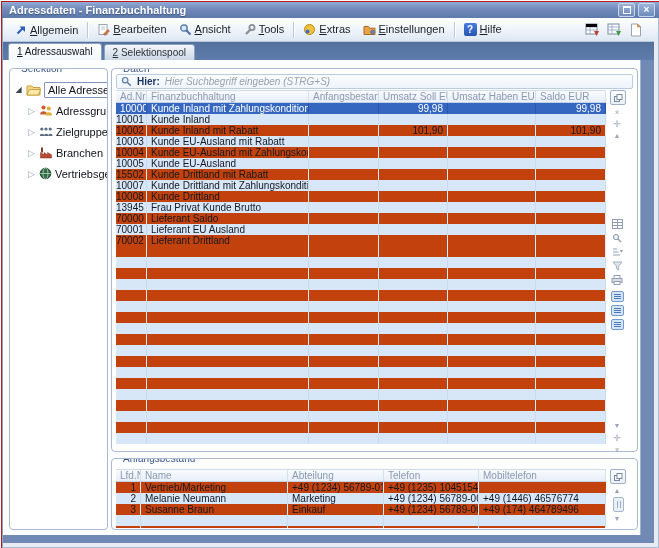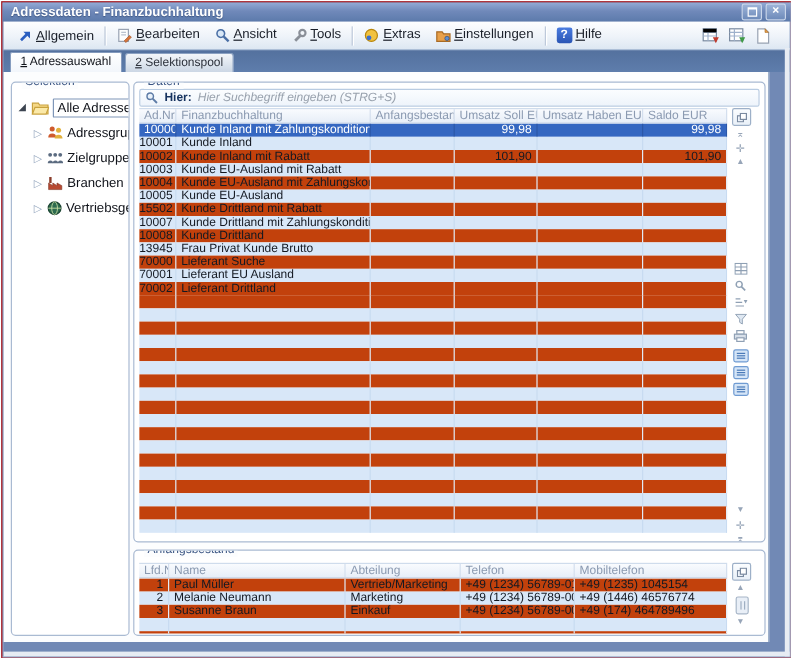--- a/index.html
+++ b/index.html
@@ -405,21 +405,21 @@
           <div class="trow alt" style="grid-template-columns: 31px 162px 70px 69px 88px 70px;">
             <div class="tcell ar">13945</div>
             <div class="tcell al">Frau Privat Kunde Brutto</div>
             <div class="tcell ar"></div>
             <div class="tcell ar"></div>
             <div class="tcell ar"></div>
             <div class="tcell ar"></div>
           </div>
           <div class="trow" style="grid-template-columns: 31px 162px 70px 69px 88px 70px;">
             <div class="tcell ar">70000</div>
-            <div class="tcell al">Lieferant Suche</div>
+            <div class="tcell al">Lieferant Saldo</div>
             <div class="tcell ar"></div>
             <div class="tcell ar"></div>
             <div class="tcell ar"></div>
             <div class="tcell ar"></div>
           </div>
           <div class="trow alt" style="grid-template-columns: 31px 162px 70px 69px 88px 70px;">
             <div class="tcell ar">70001</div>
             <div class="tcell al">Lieferant EU Ausland</div>
             <div class="tcell ar"></div>
             <div class="tcell ar"></div>
@@ -663,21 +663,20 @@
           <div class="hcell">
             <span>Telefon</span>
           </div>
           <div class="hcell">
             <span>Mobiltelefon</span>
           </div>
         </div>
       <div class="grid-body" id="contact-body" style="left:4px;top:23px;width:490px;height:46px;">
           <div class="trow" style="grid-template-columns: 25px 147px 96px 95px 127px;">
             <div class="tcell ar">1</div>
-            <div class="tcell al">Paul Müller</div>
             <div class="tcell al">Vertrieb/Marketing</div>
             <div class="tcell al">+49 (1234) 56789-01</div>
             <div class="tcell al">+49 (1235) 1045154</div>
           </div>
           <div class="trow alt" style="grid-template-columns: 25px 147px 96px 95px 127px;">
             <div class="tcell ar">2</div>
             <div class="tcell al">Melanie Neumann</div>
             <div class="tcell al">Marketing</div>
             <div class="tcell al">+49 (1234) 56789-00</div>
             <div class="tcell al">+49 (1446) 46576774</div>

